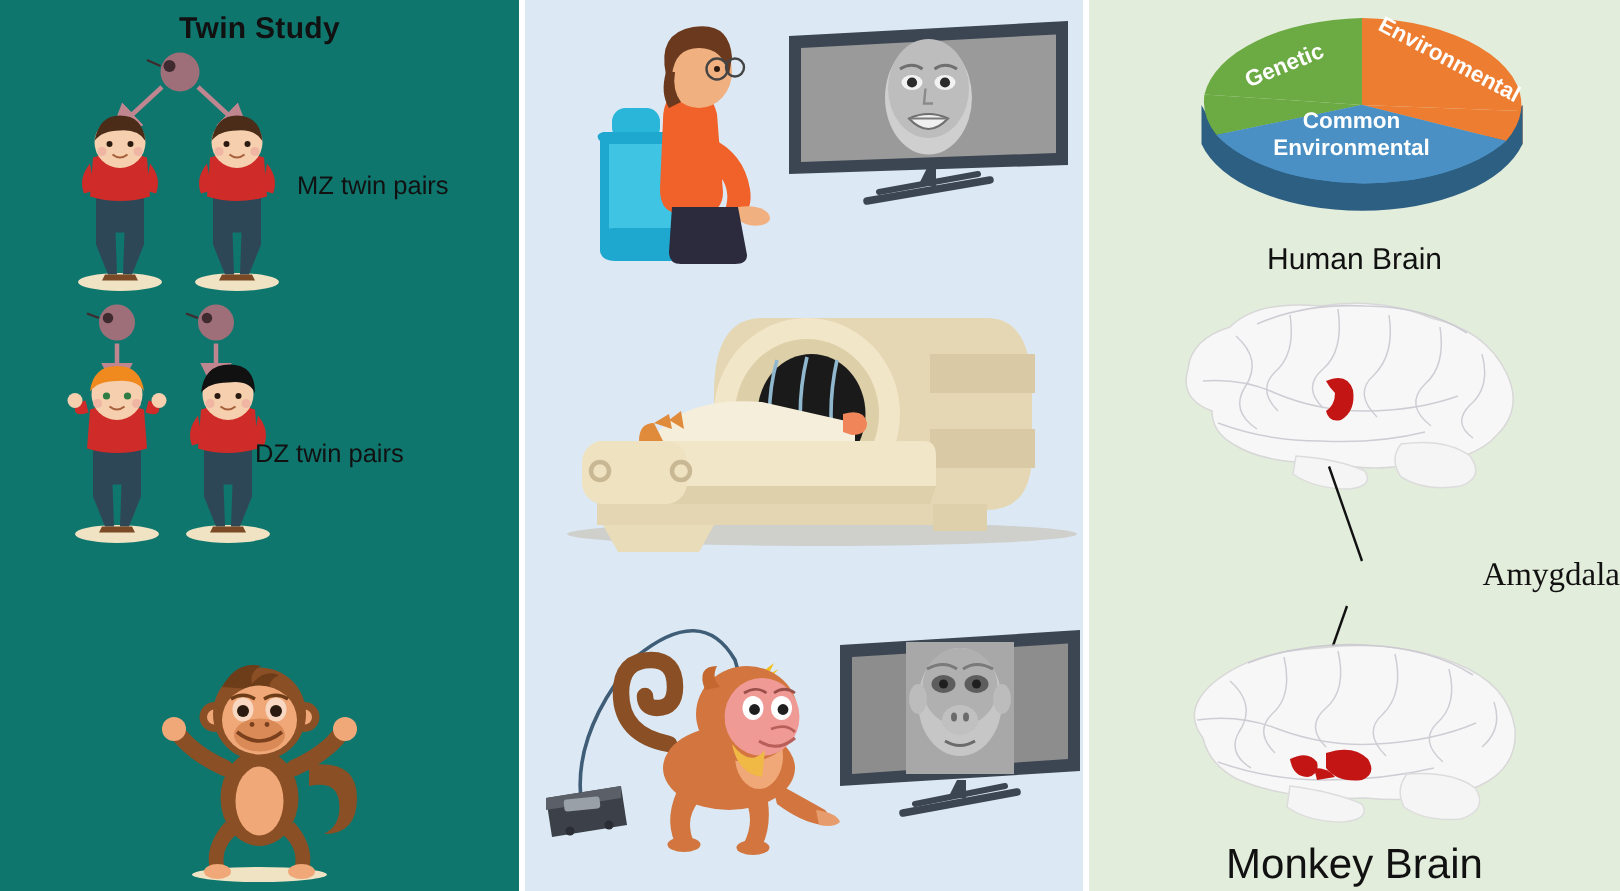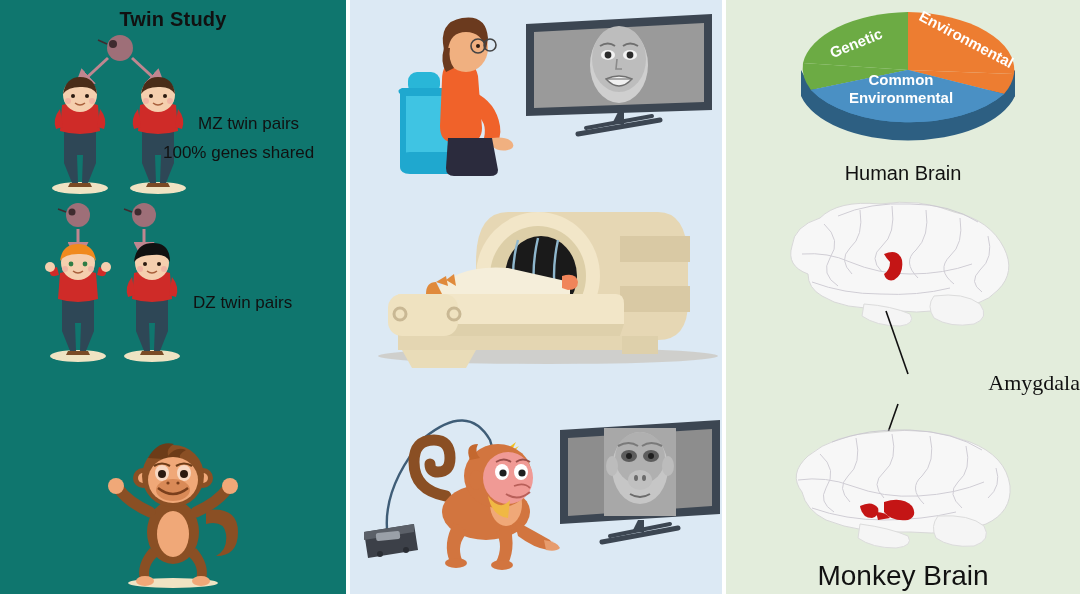--- a/index.html
+++ b/index.html
@@ -76,21 +76,20 @@
         <path d="M13 9 Q16 -8 30 -8 Q45 -8 47 9 Q42 1 30 2 Q18 2 13 9 Z" fill="#4a2c18"></path>
         <circle cx="23" cy="11" r="2" fill="#2b1a10"></circle>
         <circle cx="37" cy="11" r="2" fill="#2b1a10"></circle>
         <path d="M25 18 Q30 22 35 18" stroke="#a8603c" stroke-width="1.4" fill="none"></path>
         <circle cx="18" cy="16" r="3" fill="#f0a9a0" opacity=".7"></circle>
         <circle cx="42" cy="16" r="3" fill="#f0a9a0" opacity=".7"></circle>
       </g>
     </svg>
 
     <div class="lbl" style="left:198px;top:114px;font-size:17px;">MZ twin pairs</div>
-    <div class="lbl" style="left:163px;top:143px;font-size:17px;">100% genes shared</div>
 
     <svg class="abs" style="left:22px;top:195px;" width="200" height="160" viewBox="0 0 200 160">
       <g>
         <circle cx="56" cy="20" r="12" fill="#9e6f78"></circle>
         <circle cx="50" cy="17" r="3.5" fill="#3f2b2f"></circle>
         <path d="M44 17 L36 14" stroke="#3f2b2f" stroke-width="1.5"></path>
       </g>
       <g>
         <circle cx="122" cy="20" r="12" fill="#9e6f78"></circle>
         <circle cx="116" cy="17" r="3.5" fill="#3f2b2f"></circle>
@@ -136,21 +135,21 @@
         <circle cx="30" cy="10" r="17" fill="#f5cfae"></circle>
         <path d="M12 9 Q14 -10 31 -10 Q48 -10 48 9 Q44 0 30 2 Q17 2 12 9 Z" fill="#111111"></path>
         <circle cx="23" cy="11" r="2" fill="#2b1a10"></circle>
         <circle cx="37" cy="11" r="2" fill="#2b1a10"></circle>
         <path d="M25 18 Q30 22 35 18" stroke="#a8603c" stroke-width="1.4" fill="none"></path>
         <circle cx="18" cy="16" r="3" fill="#f0a9a0" opacity=".7"></circle>
         <circle cx="42" cy="16" r="3" fill="#f0a9a0" opacity=".7"></circle>
       </g>
     </svg>
 
-    <div class="lbl" style="left:193px;top:293px;font-size:17px;">DZ twin pairs</div>
+    <div class="lbl" style="left:170px;top:293px;font-size:17px;">DZ twin pairs</div>
 
 
     <svg class="abs" style="left:88px;top:440px;" width="175" height="150" viewBox="0 0 175 150">
       <ellipse cx="85" cy="143" rx="45" ry="5" fill="#efe3c3"></ellipse>
       <path d="M118 70 Q150 66 150 92 Q150 116 128 116 Q140 110 138 94 Q136 80 118 84 Z" fill="#8a4f24"></path>
       <ellipse cx="85" cy="92" rx="26" ry="32" fill="#8a4f24"></ellipse>
       <ellipse cx="85" cy="94" rx="16" ry="23" fill="#f0a878"></ellipse>
       <path d="M62 108 Q48 124 52 140 L62 140 Q58 126 70 116 Z" fill="#8a4f24"></path>
       <path d="M108 108 Q122 124 118 140 L108 140 Q112 126 100 116 Z" fill="#8a4f24"></path>
       <ellipse cx="57" cy="141" rx="9" ry="5" fill="#f0a878"></ellipse>

